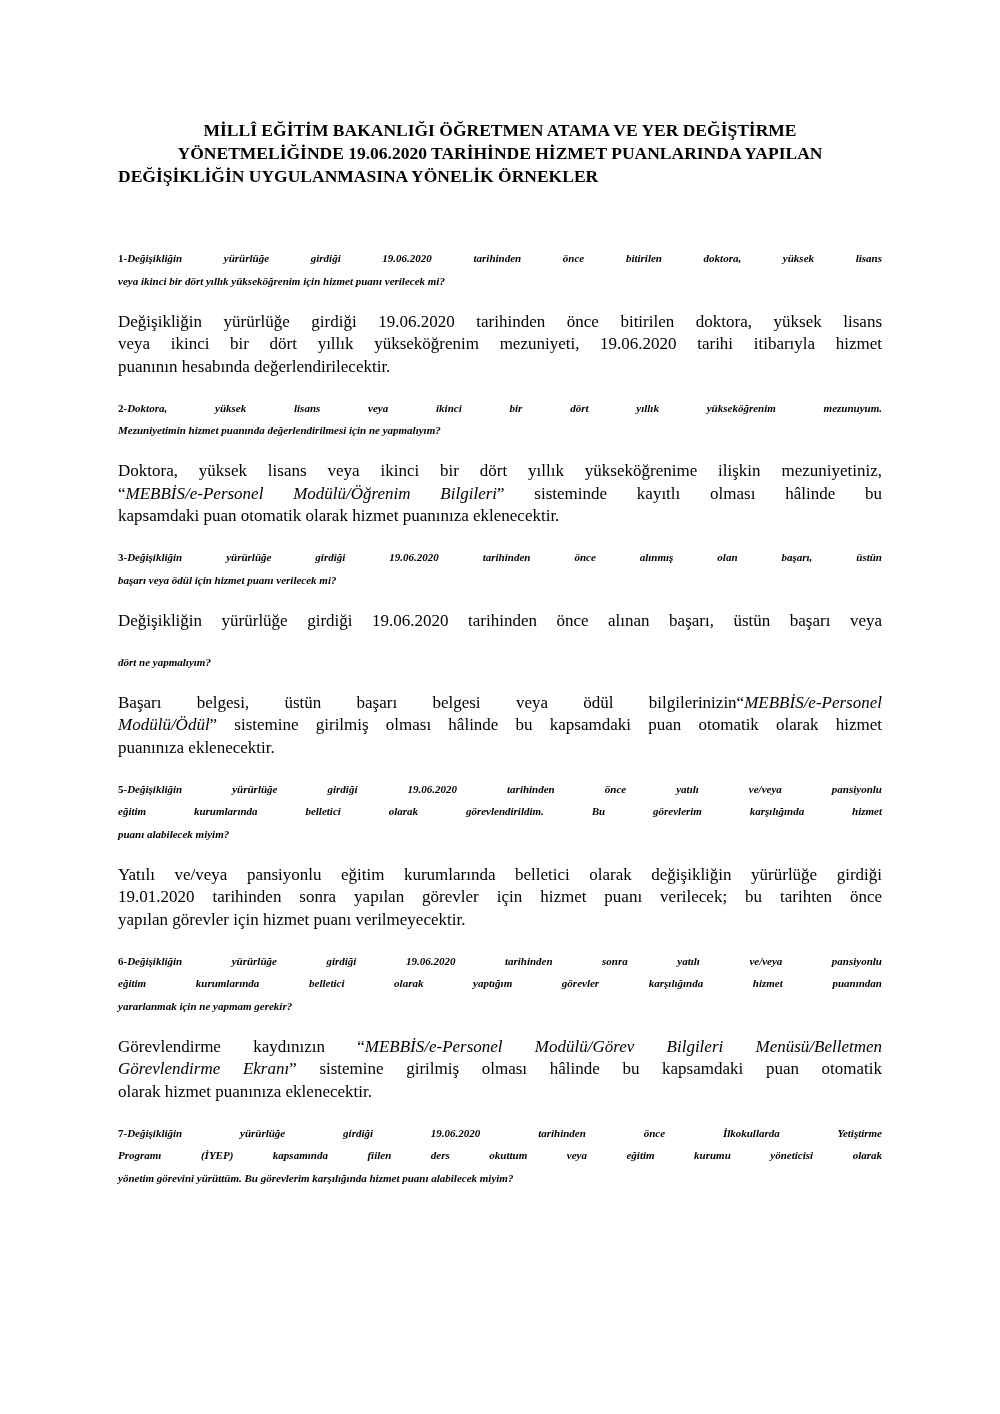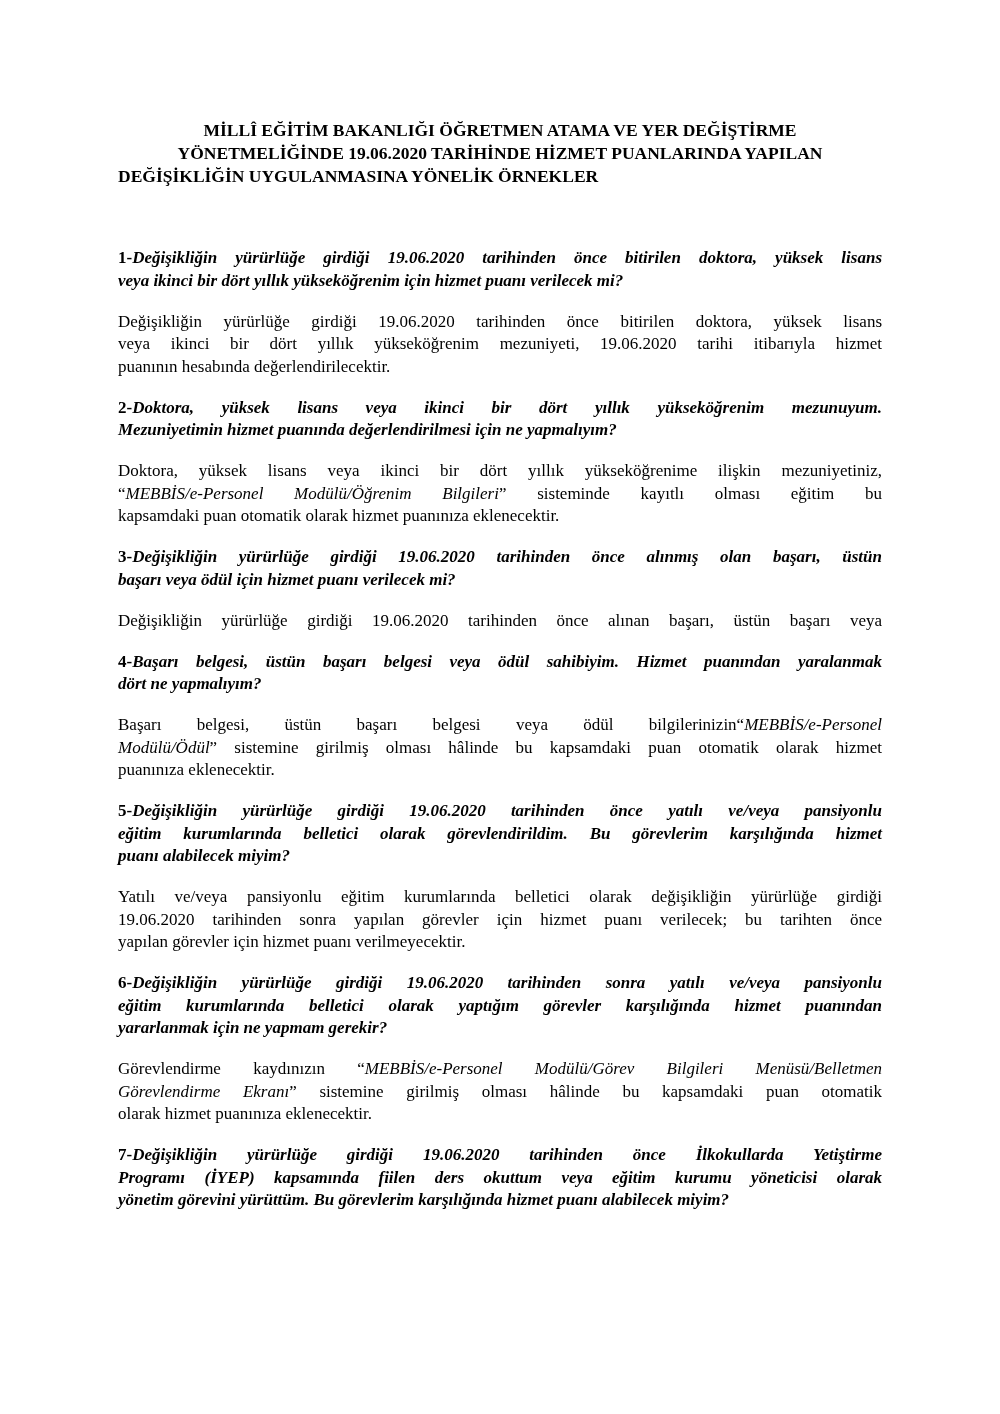--- a/index.html
+++ b/index.html
@@ -28,21 +28,21 @@
     line-height: 23px;
     margin-bottom: 59px;
   }
   .doc-title .line {
     text-align: center;
     text-align-last: center;
   }
   .heading {
     font-weight: 700;
     font-style: italic;
-    font-size: 17px;
+    font-size: 11px;
     line-height: 22.5px;
     margin-bottom: 18.5px;
   }
   .heading .alt {
     font-style: normal; 
   }
   .para {
     font-size: 17px;
     line-height: 22.5px;
     margin-bottom: 18.5px;
@@ -89,53 +89,52 @@
             <div class="line last"><span>puanının hesabında değerlendirilecektir.</span></div>
           </div>
         </div>
         <div class="section">
           <div class="heading">
             <div class="line"><span class="alt">2-</span><span>Doktora, yüksek lisans veya ikinci bir dört yıllık yükseköğrenim mezunuyum.</span></div>
             <div class="line last"><span>Mezuniyetimin hizmet puanında değerlendirilmesi için ne yapmalıyım?</span></div>
           </div>
           <div class="para">
             <div class="line"><span>Doktora, yüksek lisans veya ikinci bir dört yıllık yükseköğrenime ilişkin mezuniyetiniz,</span></div>
-            <div class="line"><span>“</span><span class="alt">MEBBİS/e-Personel Modülü/Öğrenim Bilgileri</span><span>” sisteminde kayıtlı olması eğitim bu</span></div>
+            <div class="line"><span>“</span><span class="alt">MEBBİS/e-Personel Modülü/Öğrenim Bilgileri</span><span>” sisteminde kayıtlı olması hâlinde bu</span></div>
             <div class="line last"><span>kapsamdaki puan otomatik olarak hizmet puanınıza eklenecektir.</span></div>
           </div>
         </div>
         <div class="section">
           <div class="heading">
             <div class="line"><span class="alt">3-</span><span>Değişikliğin yürürlüğe girdiği 19.06.2020 tarihinden önce alınmış olan başarı, üstün</span></div>
             <div class="line last"><span>başarı veya ödül için hizmet puanı verilecek mi?</span></div>
           </div>
           <div class="para">
             <div class="line"><span>Değişikliğin yürürlüğe girdiği 19.06.2020 tarihinden önce alınan başarı, üstün başarı veya</span></div>
           </div>
         </div>
         <div class="section">
           <div class="heading">
-            <div class="line"><span class="alt">4-</span><span>Başarı belgesi, üstün başarı belgesi veya ödül sahibiyim. Hizmet puanından yaralanmak</span></div>
             <div class="line last"><span>dört ne yapmalıyım?</span></div>
           </div>
           <div class="para">
             <div class="line"><span>Başarı belgesi, üstün başarı belgesi veya ödül bilgilerinizin“</span><span class="alt">MEBBİS/e-Personel</span></div>
             <div class="line"><span class="alt">Modülü/Ödül</span><span>” sistemine girilmiş olması hâlinde bu kapsamdaki puan otomatik olarak hizmet</span></div>
             <div class="line last"><span>puanınıza eklenecektir.</span></div>
           </div>
         </div>
         <div class="section">
           <div class="heading">
             <div class="line"><span class="alt">5-</span><span>Değişikliğin yürürlüğe girdiği 19.06.2020 tarihinden önce yatılı ve/veya pansiyonlu</span></div>
             <div class="line"><span>eğitim kurumlarında belletici olarak görevlendirildim. Bu görevlerim karşılığında hizmet</span></div>
             <div class="line last"><span>puanı alabilecek miyim?</span></div>
           </div>
           <div class="para">
             <div class="line"><span>Yatılı ve/veya pansiyonlu eğitim kurumlarında belletici olarak değişikliğin yürürlüğe girdiği</span></div>
-            <div class="line"><span>19.06.2020 tarihinden sonra yapılan görevler için hizmet puanı verilecek; bu tarihten önce</span></div>
+            <div class="line"><span>19.01.2020 tarihinden sonra yapılan görevler için hizmet puanı verilecek; bu tarihten önce</span></div>
             <div class="line last"><span>yapılan görevler için hizmet puanı verilmeyecektir.</span></div>
           </div>
         </div>
         <div class="section">
           <div class="heading">
             <div class="line"><span class="alt">6-</span><span>Değişikliğin yürürlüğe girdiği 19.06.2020 tarihinden sonra yatılı ve/veya pansiyonlu</span></div>
             <div class="line"><span>eğitim kurumlarında belletici olarak yaptığım görevler karşılığında hizmet puanından</span></div>
             <div class="line last"><span>yararlanmak için ne yapmam gerekir?</span></div>
           </div>
           <div class="para">

